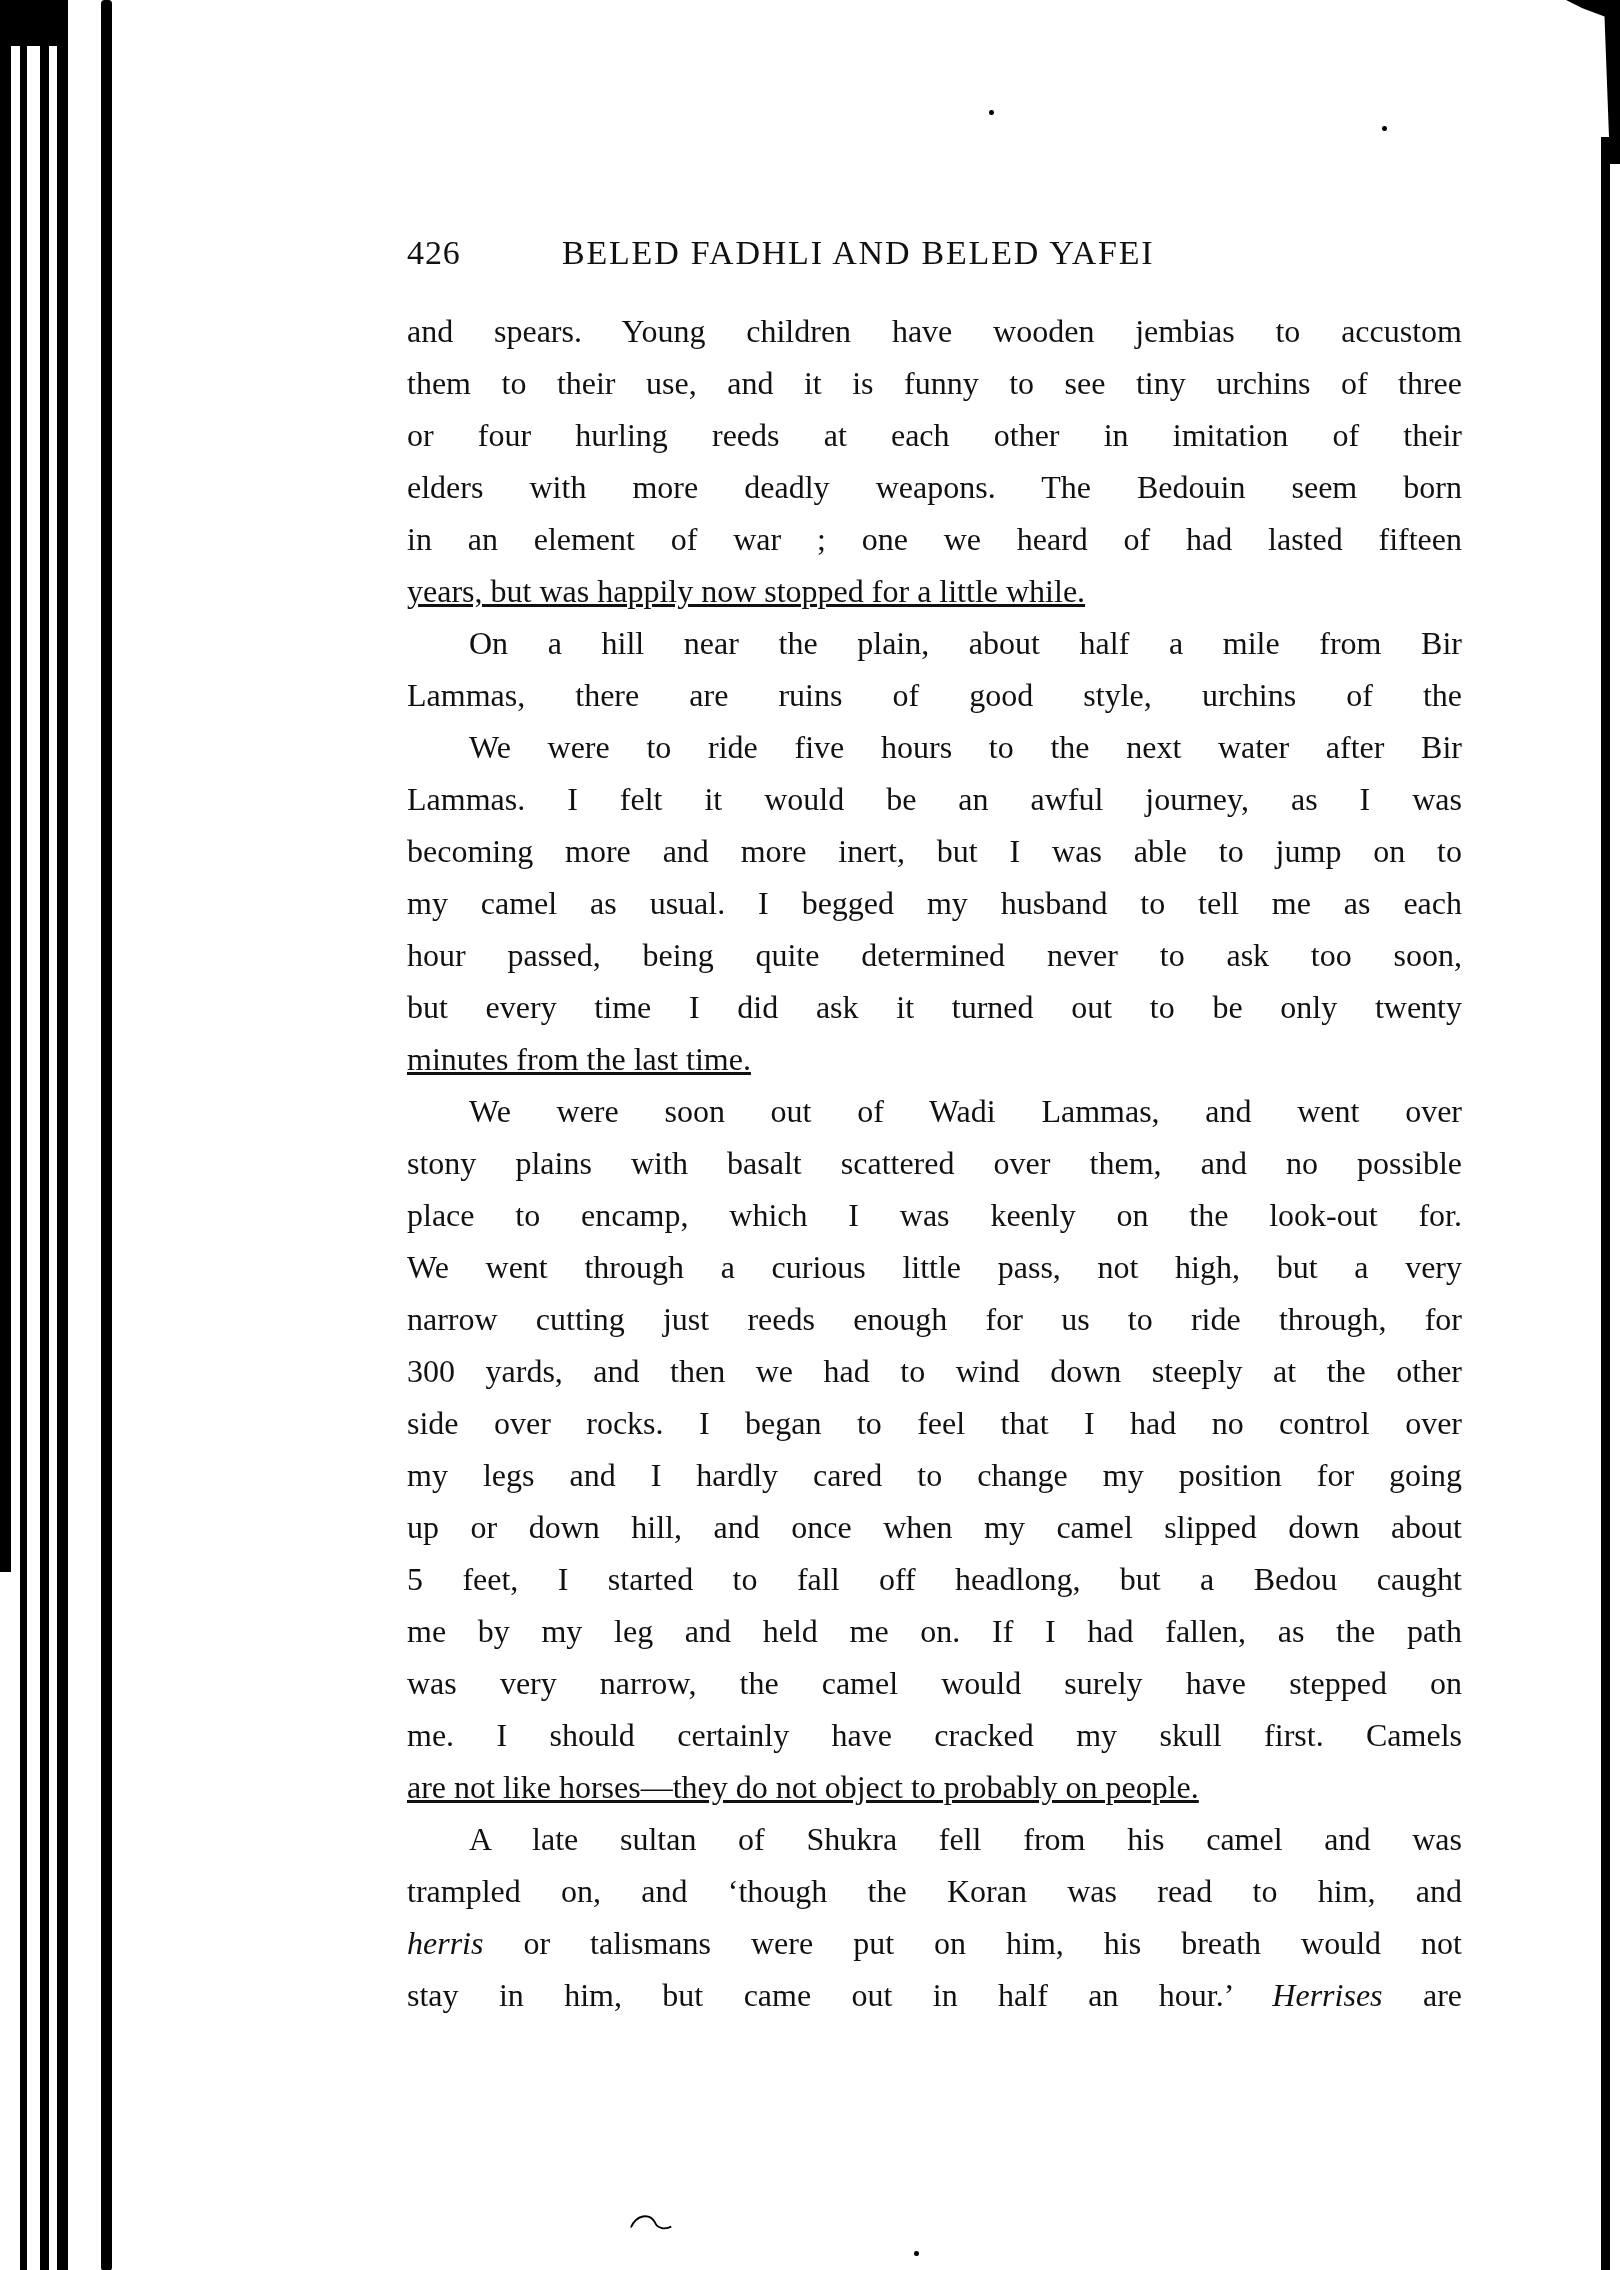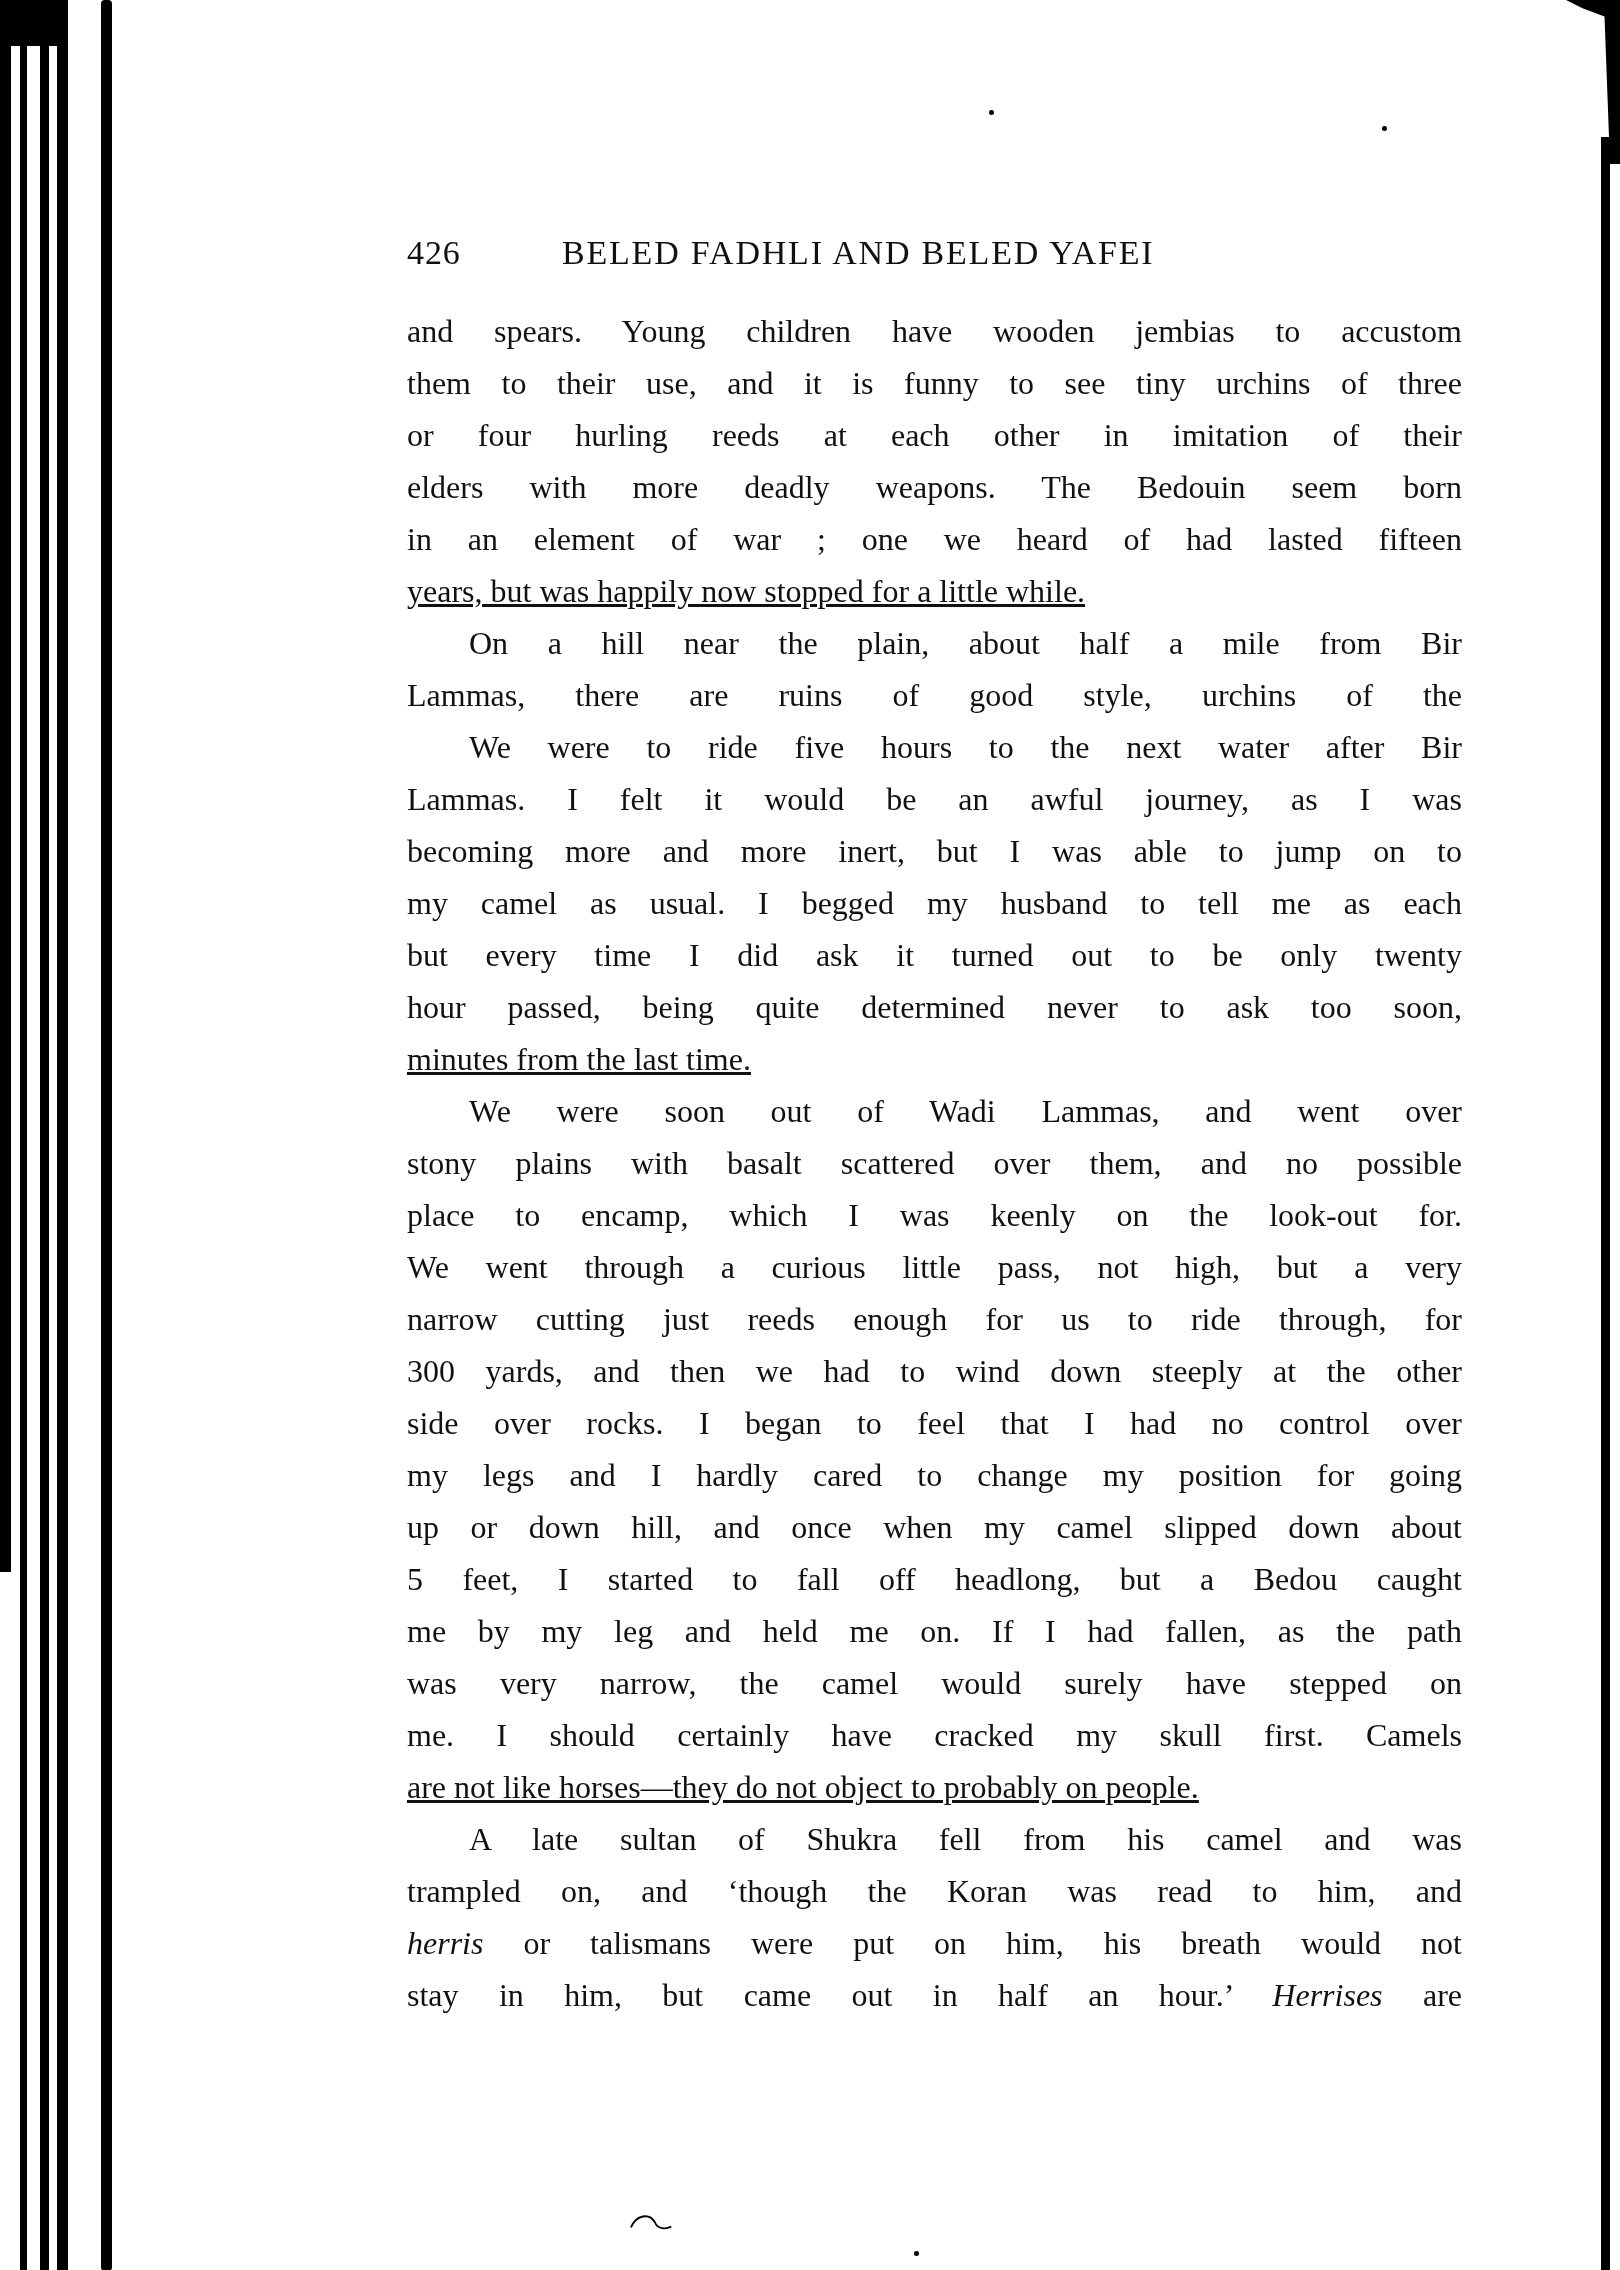--- a/index.html
+++ b/index.html
@@ -149,22 +149,22 @@
       </div>
       <div class="para indent">
         <span class="line">On a hill near the plain, about half a mile from Bir</span>
         <span class="line">Lammas, there are ruins of good style, urchins of the</span>
       </div>
       <div class="para indent">
         <span class="line">We were to ride five hours to the next water after Bir</span>
         <span class="line">Lammas.  I felt it would be an awful journey, as I was</span>
         <span class="line">becoming more and more inert, but I was able to jump on to</span>
         <span class="line">my camel as usual.  I begged my husband to tell me as each</span>
+        <span class="line">hour passed, being quite determined never to ask too soon,</span>
         <span class="line">but every time I did ask it turned out to be only twenty</span>
-        <span class="line">hour passed, being quite determined never to ask too soon,</span>
         <span class="line last">minutes from the last time.</span>
       </div>
       <div class="para indent">
         <span class="line">We were soon out of Wadi Lammas, and went over</span>
         <span class="line">stony plains with basalt scattered over them, and no possible</span>
         <span class="line">place to encamp, which I was keenly on the look-out for.</span>
         <span class="line">We went through a curious little pass, not high, but a very</span>
         <span class="line">narrow cutting just reeds enough for us to ride through, for</span>
         <span class="line">300 yards, and then we had to wind down steeply at the other</span>
         <span class="line">side over rocks.  I began to feel that I had no control over</span>

